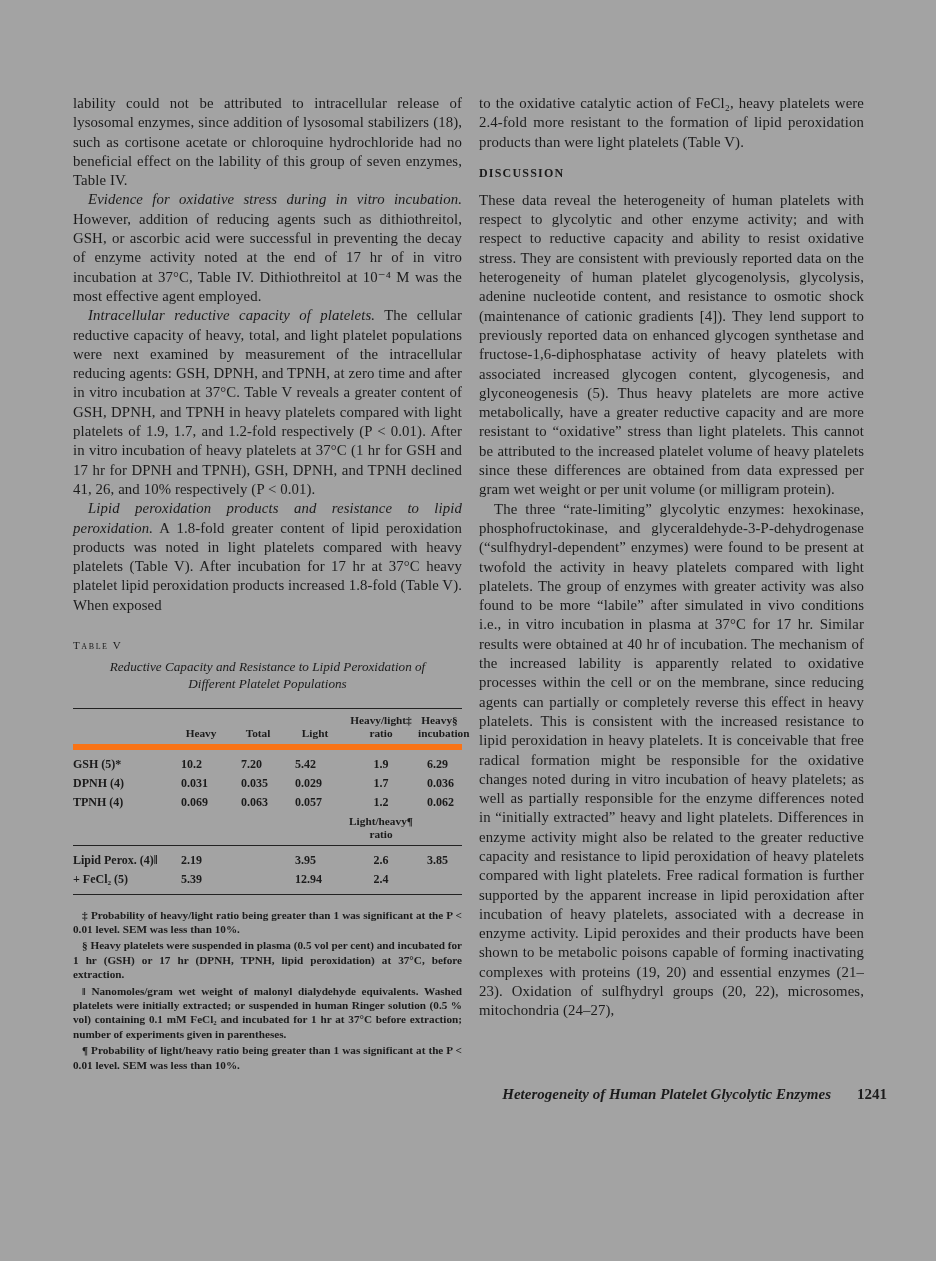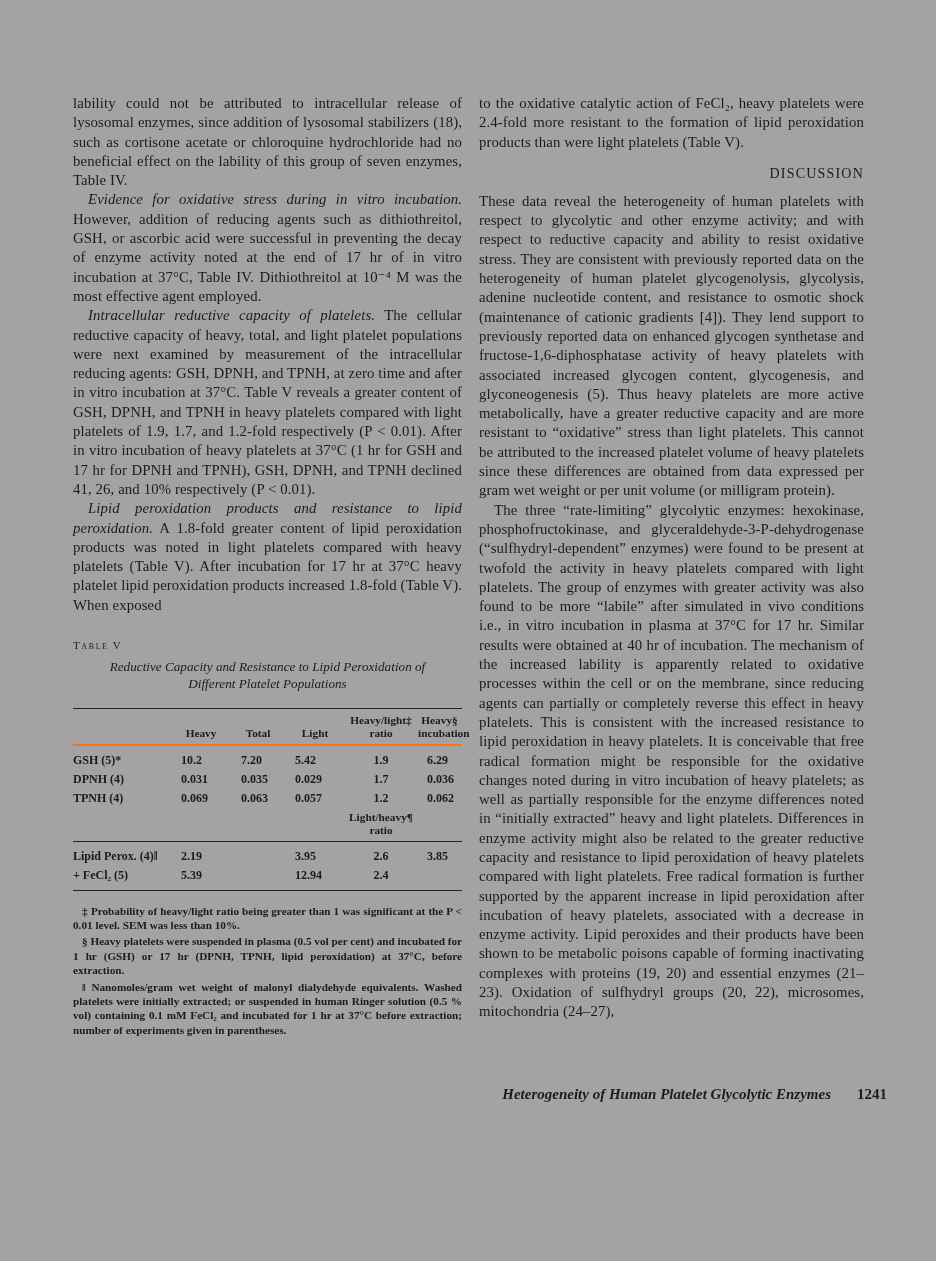--- a/index.html
+++ b/index.html
@@ -21,23 +21,23 @@
     margin: 0;
     font-size: 14.8px;
     line-height: 19.3px;
     text-align: justify;
     letter-spacing: 0.1px;
   }
   p.indent { text-indent: 15px; }
   .lead { font-style: italic; }
 
   .discussion-heading {
-    text-align: right;
-    font-weight: normal;
-    font-size: 14px;
+    text-align: left;
+    font-weight: bold;
+    font-size: 12px;
     letter-spacing: 1.2px;
     margin: 14px 0 10px 0;
   }
 
   
   .tablev { margin-top: 24px; }
   .tlabel {
     text-align: left;
     font-variant: small-caps;
     letter-spacing: 1.6px;
@@ -58,21 +58,21 @@
     border-bottom: 1.5px solid #222;
     font-weight: bold;
   }
   .tablev th {
     font-size: 11.3px;
     line-height: 13px;
     vertical-align: bottom;
     white-space: pre-line;
     text-align: center;
     padding: 5px 1px 4px 1px;
-    border-bottom: 2px solid #f97316;
+    border-bottom: 6px solid #f97316;
     font-weight: bold;
   }
   .tablev th.lab { text-align: left; }
   .tablev td {
     font-size: 12px;
     line-height: 14px;
     padding: 2.5px 1px 2.5px 10px;
     text-align: left;
     vertical-align: top;
   }
@@ -200,20 +200,21 @@
             <td class="ratio">2.4</td>
             <td></td>
           </tr>
         </tbody>
       </table>
 
       <div class="footnotes">
         <p>‡ Probability of heavy/light ratio being greater than 1 was significant at the P &lt; 0.01 level. SEM was less than 10%.</p>
         <p>§ Heavy platelets were suspended in plasma (0.5 vol per cent) and incubated for 1 hr (GSH) or 17 hr (DPNH, TPNH, lipid peroxidation) at 37°C, before extraction.</p>
         <p>‖ Nanomoles/gram wet weight of malonyl dialydehyde equivalents. Washed platelets were initially extracted; or suspended in human Ringer solution (0.5 % vol) containing 0.1 mM FeCl₂ and incubated for 1 hr at 37°C before extraction; number of experiments given in parentheses.</p>
+        <p>¶ Probability of light/heavy ratio being greater than 1 was significant at the P &lt; 0.01 level. SEM was less than 10%.</p>
       </div>
     </div>
   </div>
 
   <div class="col col-right">
     <p class="body-text">to the oxidative catalytic action of FeCl₂, heavy platelets were 2.4-fold more resistant to the formation of lipid peroxidation products than were light platelets (Table V).</p>
     <div class="discussion-heading">DISCUSSION</div>
     <p class="body-text">These data reveal the heterogeneity of human platelets with respect to glycolytic and other enzyme activity; and with respect to reductive capacity and ability to resist oxidative stress. They are consistent with previously reported data on the heterogeneity of human platelet glycogenolysis, glycolysis, adenine nucleotide content, and resistance to osmotic shock (maintenance of cationic gradients [4]). They lend support to previously reported data on enhanced glycogen synthetase and fructose-1,6-diphosphatase activity of heavy platelets with associated increased glycogen content, glycogenesis, and glyconeogenesis (5). Thus heavy platelets are more active metabolically, have a greater reductive capacity and are more resistant to “oxidative” stress than light platelets. This cannot be attributed to the increased platelet volume of heavy platelets since these differences are obtained from data expressed per gram wet weight or per unit volume (or milligram protein).</p>
     <p class="body-text indent">The three “rate-limiting” glycolytic enzymes: hexokinase, phosphofructokinase, and glyceraldehyde-3-P-dehydrogenase (“sulfhydryl-dependent” enzymes) were found to be present at twofold the activity in heavy platelets compared with light platelets. The group of enzymes with greater activity was also found to be more “labile” after simulated in vivo conditions i.e., in vitro incubation in plasma at 37°C for 17 hr. Similar results were obtained at 40 hr of incubation. The mechanism of the increased lability is apparently related to oxidative processes within the cell or on the membrane, since reducing agents can partially or completely reverse this effect in heavy platelets. This is consistent with the increased resistance to lipid peroxidation in heavy platelets. It is conceivable that free radical formation might be responsible for the oxidative changes noted during in vitro incubation of heavy platelets; as well as partially responsible for the enzyme differences noted in “initially extracted” heavy and light platelets. Differences in enzyme activity might also be related to the greater reductive capacity and resistance to lipid peroxidation of heavy platelets compared with light platelets. Free radical formation is further supported by the apparent increase in lipid peroxidation after incubation of heavy platelets, associated with a decrease in enzyme activity. Lipid peroxides and their products have been shown to be metabolic poisons capable of forming inactivating complexes with proteins (19, 20) and essential enzymes (21–23). Oxidation of sulfhydryl groups (20, 22), microsomes, mitochondria (24–27),</p>
   </div>

